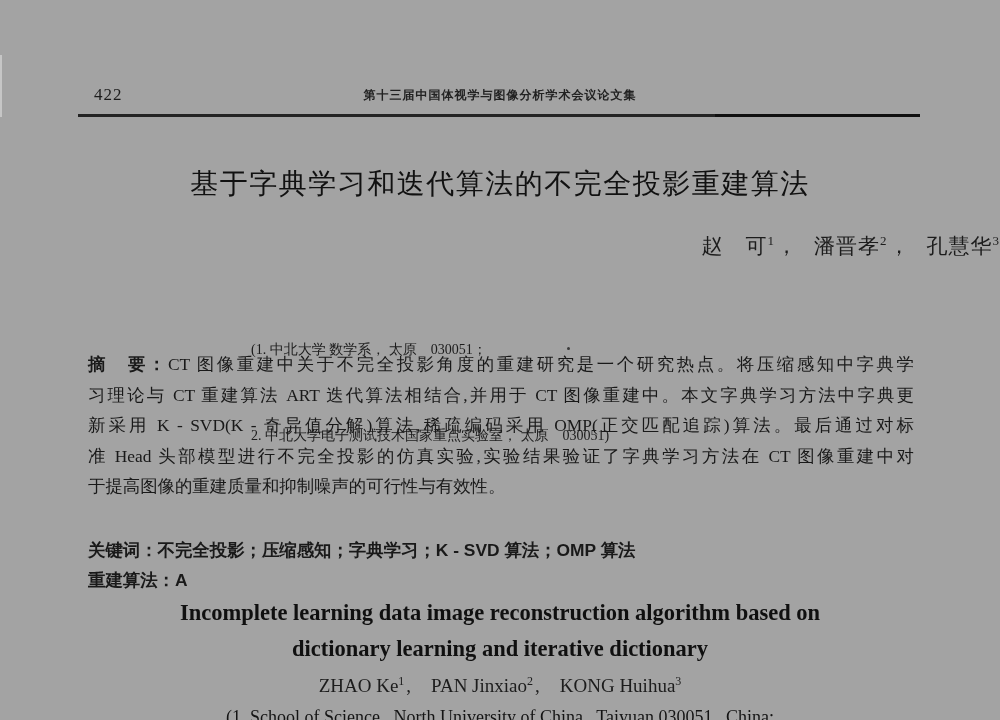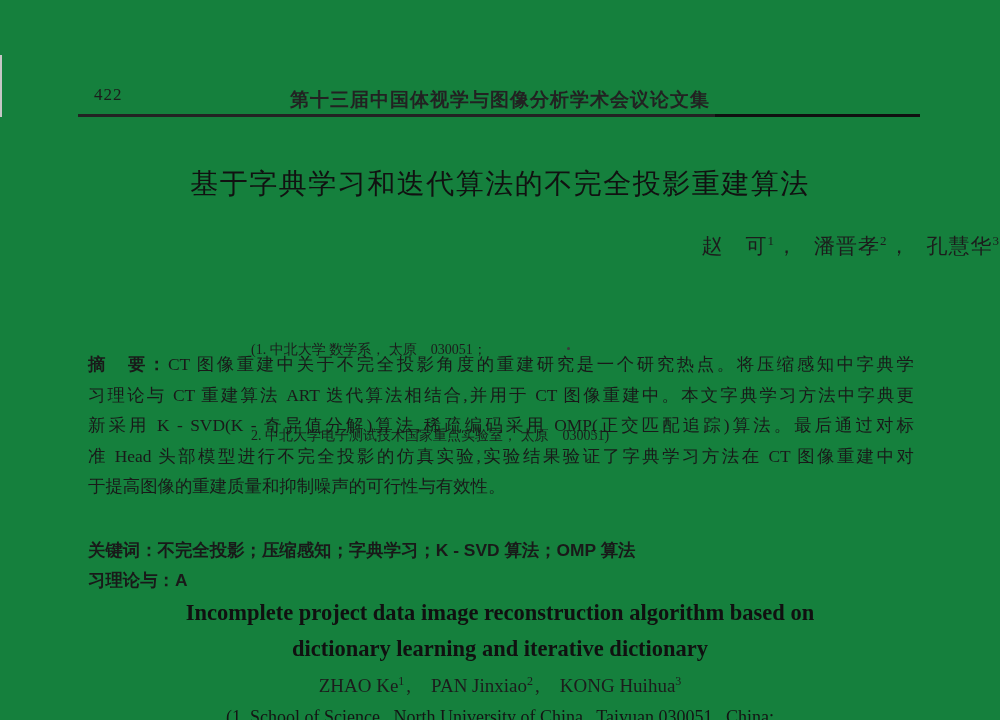--- a/index.html
+++ b/index.html
@@ -1,30 +1,30 @@
 <!DOCTYPE html>
 <html><head>
 <meta charset="utf-8">
 <style>
   html,body{margin:0;padding:0;background:#888;}
   .page{
     position:relative;
     width:1000px;height:720px;
     margin:0 auto;
-    background:#15803d;
+    background:#a3a3a3;
     overflow:hidden;
     color:#1c1c1c;
     font-family:"Liberation Serif","DejaVu Serif",serif;
   }
   .abs{position:absolute;}
   .centered{left:0;width:100%;text-align:center;}
 
   
   .page-number{left:94px;top:85px;font-size:17px;font-family:"Liberation Serif","DejaVu Serif",serif;letter-spacing:1px;}
-  .proceedings{top:87px;font-size:19px;font-weight:bold;color:#222;letter-spacing:1px;}
+  .proceedings{top:87px;font-size:12px;font-weight:bold;color:#222;letter-spacing:1px;}
   .header-rule{top:114px;left:78px;width:842px;height:2.5px;background:#232323;}
   .header-rule-dark{position:absolute;right:0;top:-0.5px;width:205px;height:3.5px;background:#101010;}
 
   
   .title-zh{top:165px;font-size:28px;font-weight:normal;letter-spacing:1.5px;
     font-family:"Liberation Sans","DejaVu Sans",sans-serif;color:#111;}
   .authors-zh{top:232px;font-size:21px;letter-spacing:1px;text-align:right;}
   .authors-zh sup{font-size:13px;vertical-align:super;line-height:0;}
   .sep-zh{margin-left:1px;margin-right:16px;}
   .affil-zh{top:279px;left:251px;font-size:14px;line-height:28.5px;white-space:pre-wrap;}
@@ -69,25 +69,25 @@
     <div>2. 中北大学电子测试技术国家重点实验室， 太原　030051)</div>
   </div>
 
   <div class="abs abstract">
     <div class="just"><span class="bold-hei">摘　要：</span><span>CT 图像重建中关于不完全投影角度的重建研究是一个研究热点。将压缩感知中字典学</span></div>
     <div class="just">习理论与 CT 重建算法 ART 迭代算法相结合,并用于 CT 图像重建中。本文字典学习方法中字典更</div>
     <div class="just">新采用 K - SVD(K - 奇异值分解)算法,稀疏编码采用 OMP(正交匹配追踪)算法。最后通过对标</div>
     <div class="just">准 Head 头部模型进行不完全投影的仿真实验,实验结果验证了字典学习方法在 CT 图像重建中对</div>
     <div>于提高图像的重建质量和抑制噪声的可行性与有效性。</div>
     <div class="kw-line"><span class="bold-hei">关键词：</span><span class="bold-hei">不完全投影；压缩感知；字典学习；K - SVD 算法；OMP 算法</span></div>
-    <div><span class="bold-hei">习理论与：</span><span class="bold-hei">A</span></div>
+    <div><span class="bold-hei">重建算法：</span><span class="bold-hei">A</span></div>
   </div>
 
   <div class="abs centered title-en">
-    <div>Incomplete project data image reconstruction algorithm based on</div>
+    <div>Incomplete learning data image reconstruction algorithm based on</div>
     <div>dictionary learning and iterative dictionary</div>
   </div>
 
   <div class="abs centered authors-en">
     <span><span>ZHAO Ke</span><sup>1</sup></span><span class="sep-en">,</span><span><span>PAN Jinxiao</span><sup>2</sup></span><span class="sep-en">,</span><span><span>KONG Huihua</span><sup>3</sup></span>
   </div>
 
   <div class="abs centered affil-en">(1. School of Science,  North University of China,  Taiyuan 030051,  China;</div>
 
   <div class="abs edge-line"></div>

